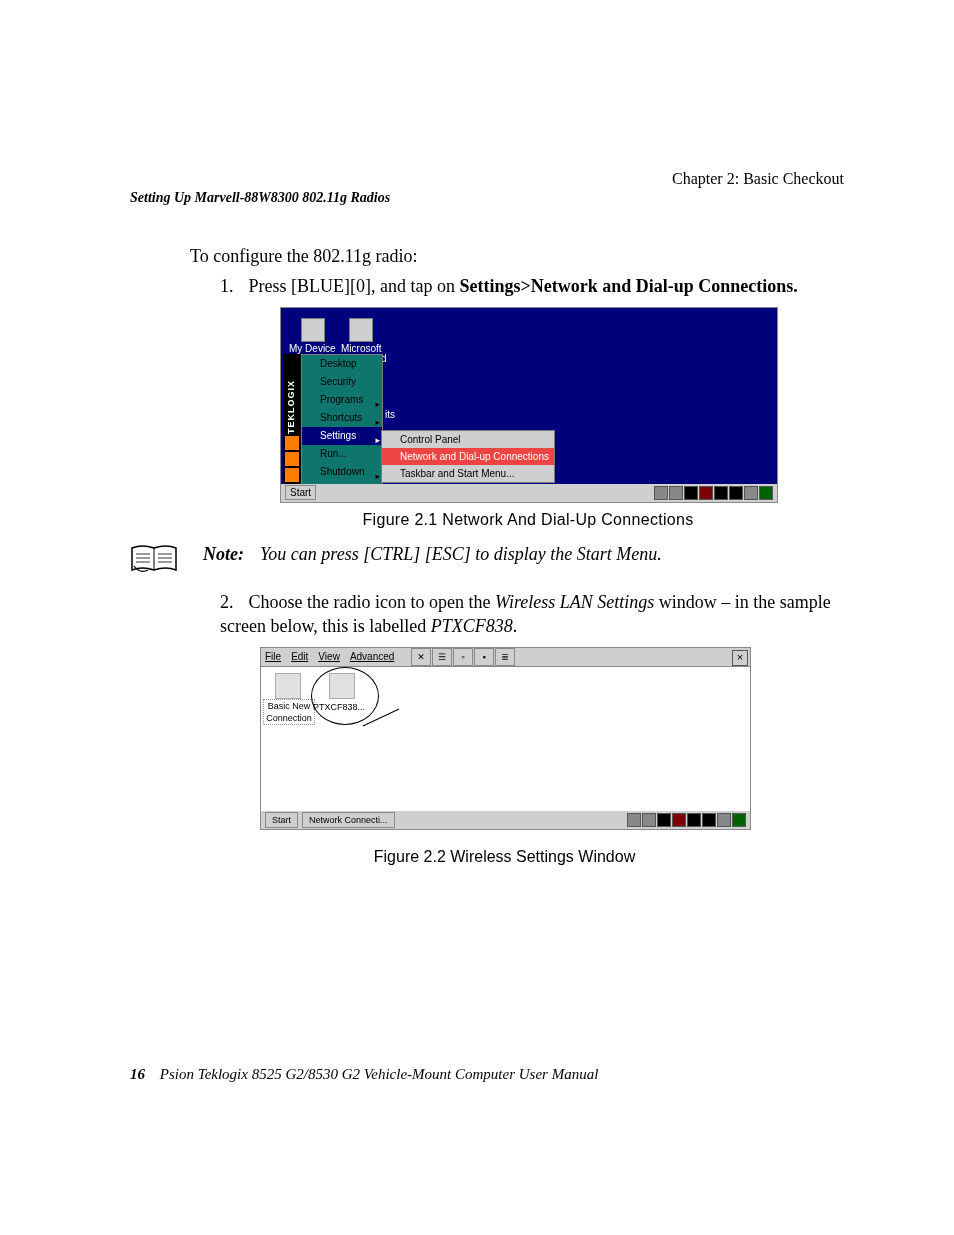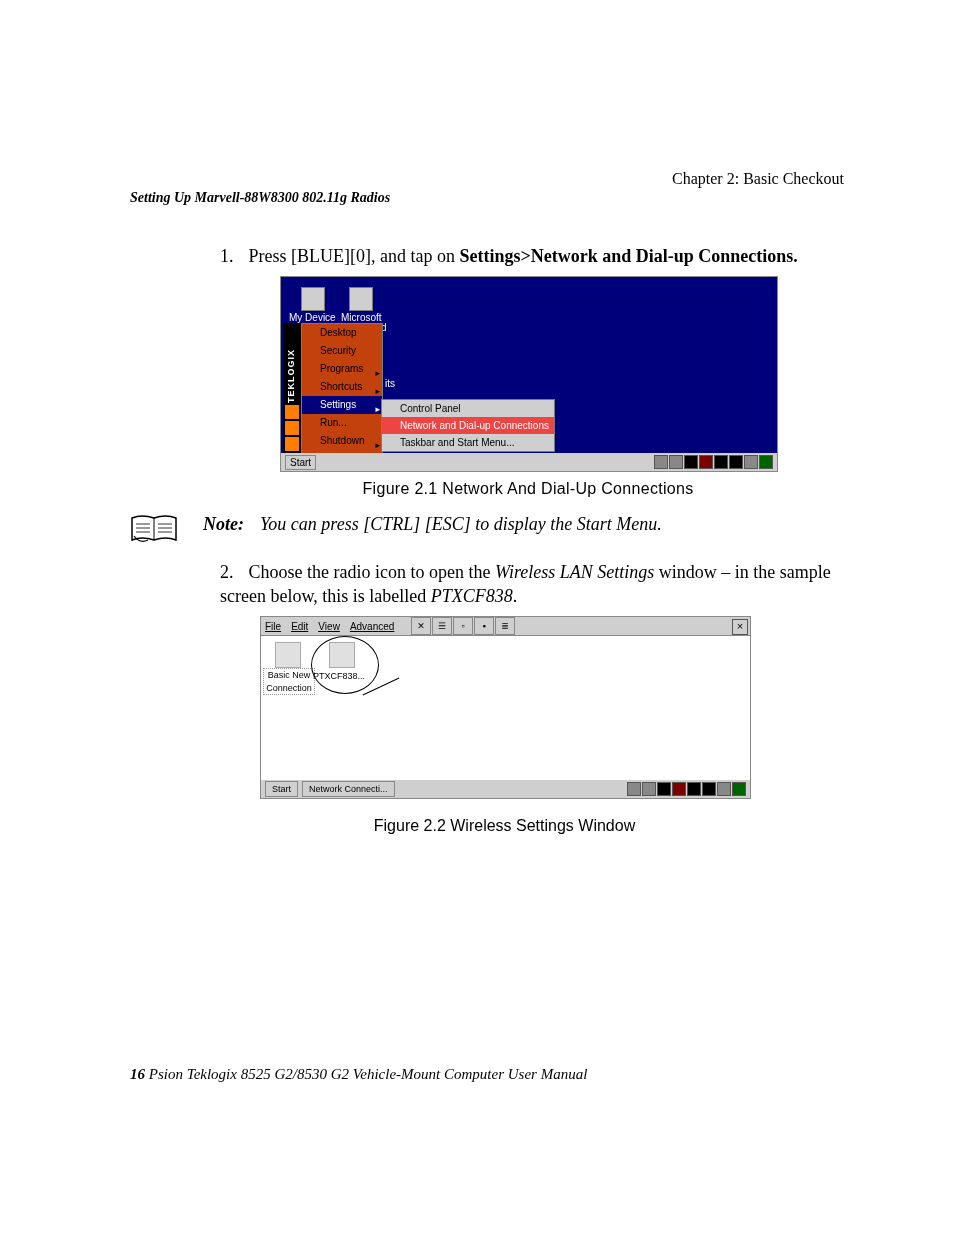--- a/index.html
+++ b/index.html
@@ -62,21 +62,21 @@
     background:#000;
   }
   .sidebar .txt {
     color:#fff; font-size:9px; font-weight:bold;
     transform: rotate(-90deg); transform-origin: left top;
     position:absolute; left:2px; top:80px; letter-spacing:1px;
   }
   .sidebar .sq { width:14px;height:14px; position:absolute; left:2px;}
   .startmenu {
     position:absolute; left:20px; top:46px; width:80px; height:130px;
-    background:#c2410c; border:1px solid #7b7b7b;
+    background:#0f766e; border:1px solid #7b7b7b;
   }
   .startmenu .item {
     height:18px; line-height:18px; padding-left:18px; position:relative;
     border-bottom:0; color:#000;
     white-space:nowrap;
   }
   .startmenu .item.sel { background:#00007b; color:#fff;}
   .startmenu .arrow { position:absolute; right:2px; top:4px; font-size:9px;}
   .submenu {
     position:absolute; left:100px; top:122px; width:172px;
@@ -154,31 +154,32 @@
   .fig2 .taskbar2 .left .btn {
     border:1px solid #888; padding:0 6px; height:14px; line-height:14px; font-size:9px;
   }
   .fig-caption2 {
     font-family: Arial, Helvetica, sans-serif; font-size:16px;
     text-align:center; width:489px; margin-top:16px; margin-left:-20px;
   }
   .footer {
     position:absolute; left:130px; bottom:152px; font-size:15px; font-style:italic;
   }
-  .footer .pg { font-weight:bold; margin-right:0;}
+  .footer .pg { font-weight:bold; margin-right:11px;}
   .u { text-decoration: underline; }
 </style>
 </head>
 <body>
 
 <div class="page">
   <div class="header-chapter">Chapter 2: Basic Checkout</div>
   <div class="header-section">Setting Up Marvell-88W8300 802.11g Radios</div>
 
   <div class="body-block">
+    <div class="intro">To configure the 802.11g radio:</div>
 
     <div class="list">
       <span class="list-num">1.</span>
       <span>Press [BLUE][0], and tap on </span><b>Settings&gt;Network and Dial-up Connections.</b>
     </div>
 
     <div class="figure-wrap">
       <div class="fig1">
         <div class="desk-icon"></div>
         <div class="desk-icon2"></div>

